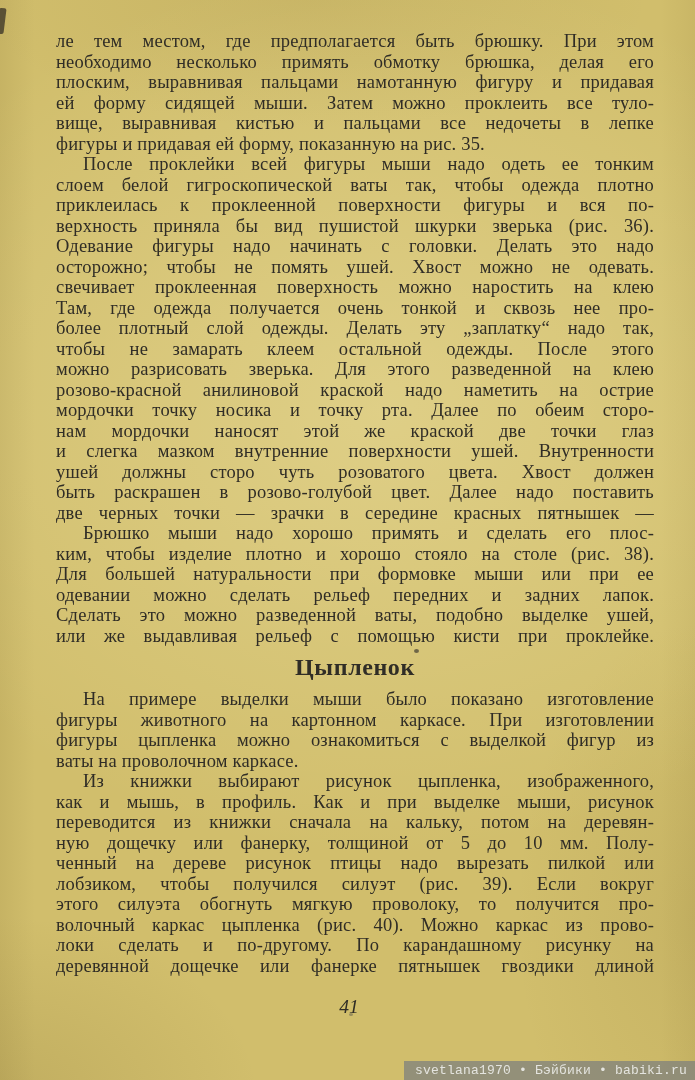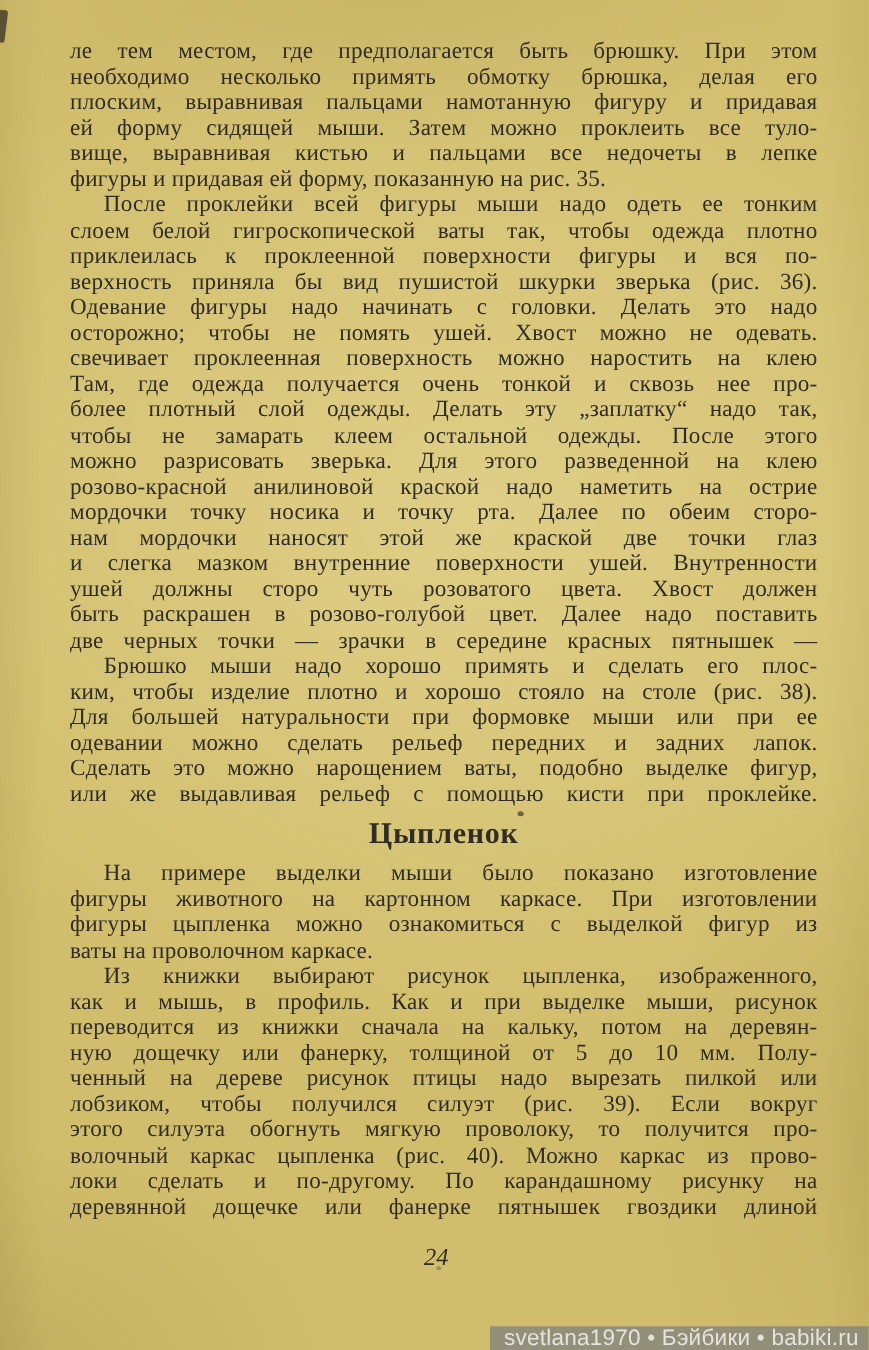--- a/index.html
+++ b/index.html
@@ -31,22 +31,22 @@
     text-align: center; font-style: italic; font-size: 19.5px;
     color: var(--ink, #302d26);
   }
   .watermark {
     position: absolute; right: 0; bottom: 0; height: 19px;
     display: flex; align-items: center;
     padding: 0 8px 0 11px;
     background: rgba(130,131,124,0.78);
   }
   .watermark-text {
-    font-family: Liberation Sans, sans-serif;
-    font-size: 18px; letter-spacing: 0.2px;
+    font-family: Liberation Mono, monospace;
+    font-size: 13px; letter-spacing: 0.2px;
     color: var(--wm-text, #e4e4df);
   }
   .speck { position: absolute; }
   .speck-edge { left: -2px; top: 8px; width: 7px; height: 26px; background: #46402d; border-radius: 2px; transform: rotate(7deg); opacity: .85; }
   .speck-mid { left: 414px; top: 649px; width: 5px; height: 4px; background: #544e3b; border-radius: 50%; opacity: .8; }
   .speck-bottom { left: 349px; top: 1013px; width: 4px; height: 3px; background: #6a6450; border-radius: 50%; opacity: .55; }
 </style>
 </head>
 <body style="--paper: #d1be6c; --ink: #302d26; --wm-text: #e4e4df;">
 
@@ -76,36 +76,36 @@
     <div class="line j">мордочки точку носика и точку рта. Далее по обеим сторо-</div>
     <div class="line j">нам мордочки наносят этой же краской две точки глаз</div>
     <div class="line j">и слегка мазком внутренние поверхности ушей. Внутренности</div>
     <div class="line j">ушей должны сторо чуть розоватого цвета. Хвост должен</div>
     <div class="line j">быть раскрашен в розово-голубой цвет. Далее надо поставить</div>
     <div class="line j">две черных точки — зрачки в середине красных пятнышек —</div>
     <div class="line j ind">Брюшко мыши надо хорошо примять и сделать его плос-</div>
     <div class="line j">ким, чтобы изделие плотно и хорошо стояло на столе (рис. 38).</div>
     <div class="line j">Для большей натуральности при формовке мыши или при ее</div>
     <div class="line j">одевании можно сделать рельеф передних и задних лапок.</div>
-    <div class="line j">Сделать это можно нарощением ваты, подобно выделке фигур,</div>
+    <div class="line j">Сделать это можно разведенной ваты, подобно выделке ушей,</div>
     <div class="line j">или же выдавливая рельеф с помощью кисти при проклейке.</div>
     <div class="heading">Цыпленок</div>
     <div class="line j ind">На примере выделки мыши было показано изготовление</div>
     <div class="line j">фигуры животного на картонном каркасе. При изготовлении</div>
     <div class="line j">фигуры цыпленка можно ознакомиться с выделкой фигур из</div>
     <div class="line">ваты на проволочном каркасе.</div>
     <div class="line j ind">Из книжки выбирают рисунок цыпленка, изображенного,</div>
     <div class="line j">как и мышь, в профиль. Как и при выделке мыши, рисунок</div>
     <div class="line j">переводится из книжки сначала на кальку, потом на деревян-</div>
     <div class="line j">ную дощечку или фанерку, толщиной от 5 до 10 мм. Полу-</div>
     <div class="line j">ченный на дереве рисунок птицы надо вырезать пилкой или</div>
     <div class="line j">лобзиком, чтобы получился силуэт (рис. 39). Если вокруг</div>
     <div class="line j">этого силуэта обогнуть мягкую проволоку, то получится про-</div>
     <div class="line j">волочный каркас цыпленка (рис. 40). Можно каркас из прово-</div>
     <div class="line j">локи сделать и по-другому. По карандашному рисунку на</div>
     <div class="line j">деревянной дощечке или фанерке пятнышек гвоздики длиной</div>
   </div>
 
-<div class="page-number">24</div>
+<div class="page-number">41</div>
 
 <div class="watermark">
   <span class="watermark-text">svetlana1970 • Бэйбики • babiki.ru</span>
 </div>
 
 </body></html>

